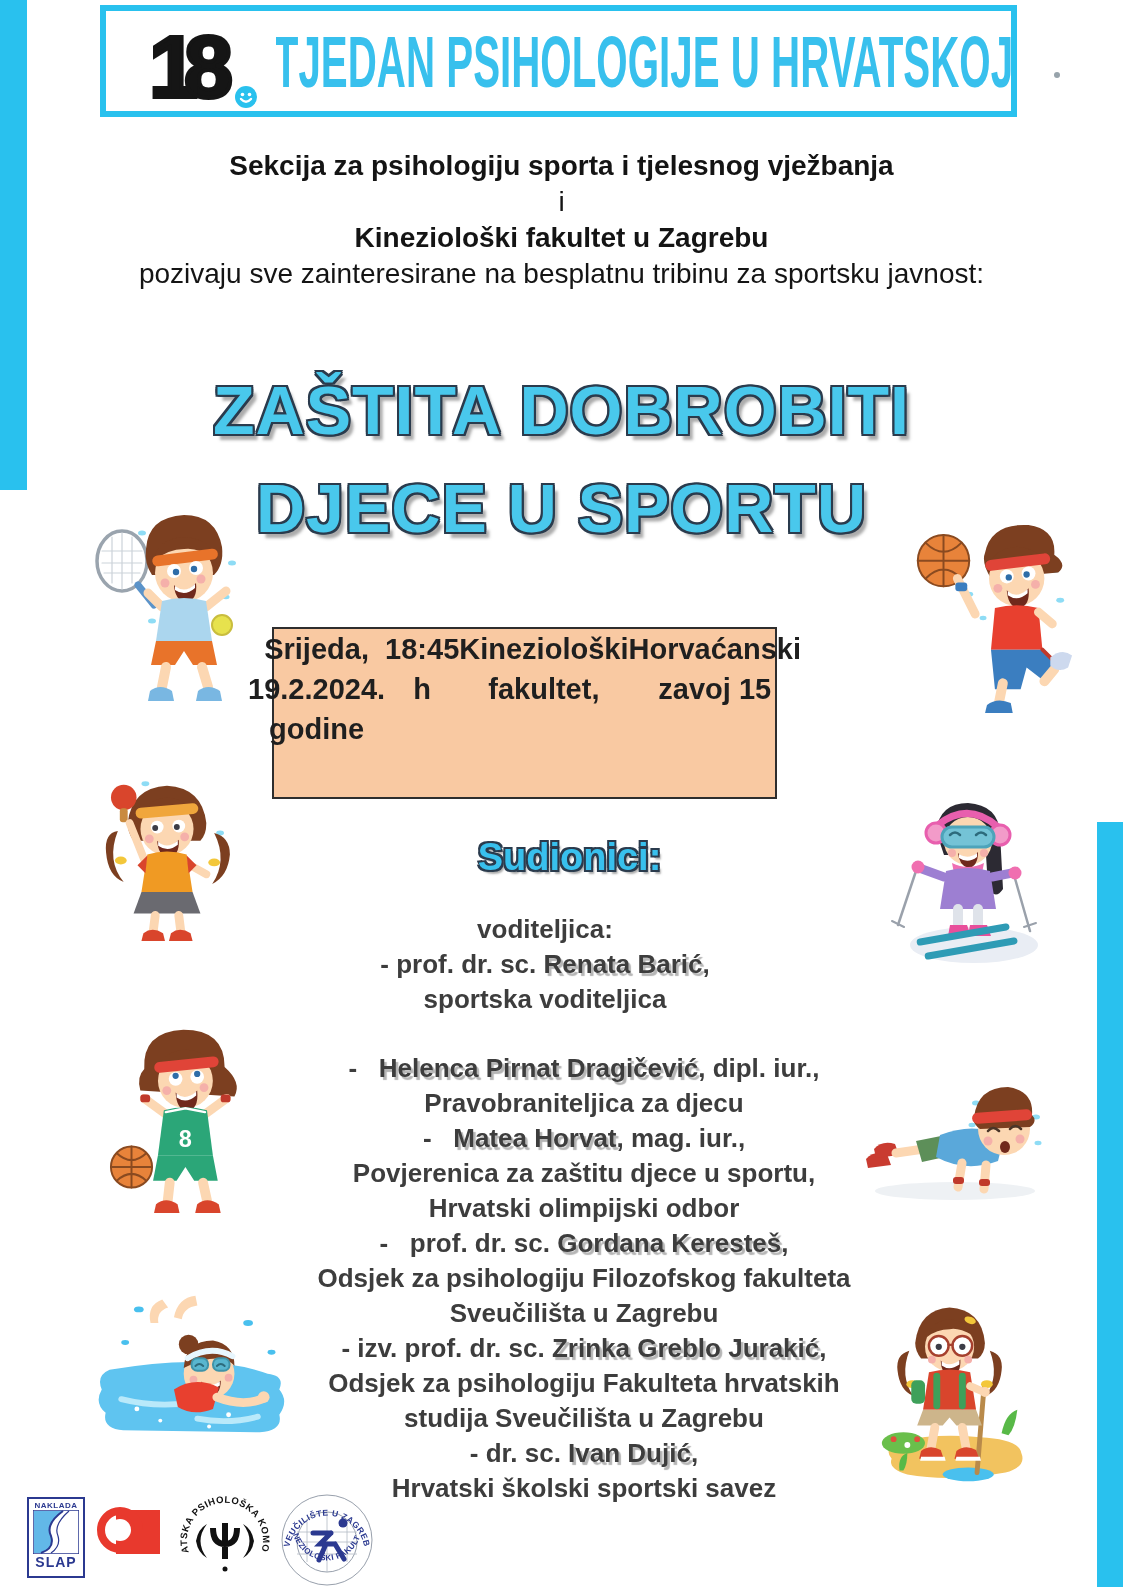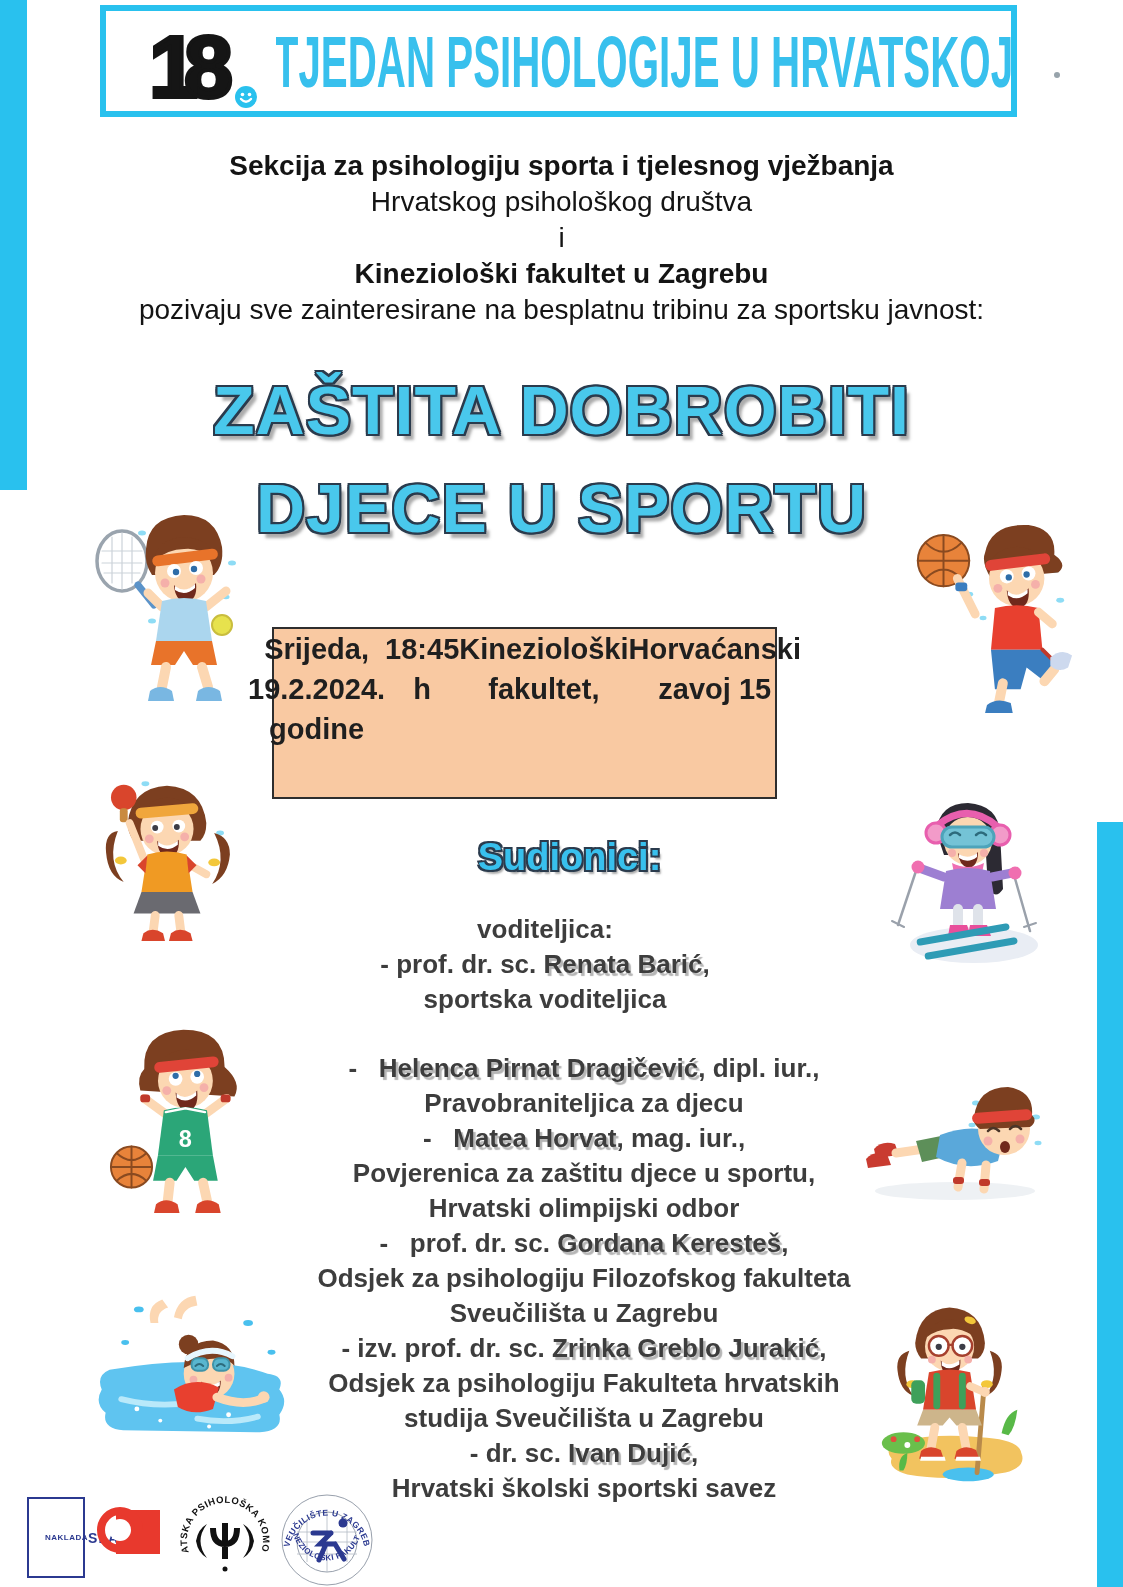--- a/index.html
+++ b/index.html
@@ -45,21 +45,21 @@
     text-shadow:-2px -2px 0 #2a3b4d,2px -2px 0 #2a3b4d,-2px 2px 0 #2a3b4d,2px 2px 0 #2a3b4d,
       3px 4px 2px rgba(90,90,90,.5);}
   .moderator{position:absolute;left:0;top:912px;width:1090px;text-align:center;}
   .speakers{position:absolute;left:0;top:1051px;width:1096px;text-align:center;padding-left:36px;}
   .p-line{font-weight:bold;font-size:26px;line-height:35px;color:#3d3d3d;}
   .hl{text-shadow:2.5px 2.5px 1px #b5b5b5;}
 
   
   .logo{position:absolute;}
   .slap-logo{left:27px;top:1497px;width:58px;height:81px;border:2px solid #2b3990;box-sizing:border-box;
-             background:#fff;display:flex;flex-direction:row;align-items:center;padding:2px 16px;}
+             background:#fff;display:flex;flex-direction:column;align-items:center;padding:2px 16px;}
   .slap-top{font-size:8px;font-weight:bold;color:#2b3990;letter-spacing:.5px;}
   .slap-word{font-size:14px;font-weight:bold;color:#2b3990;letter-spacing:1px;}
   .kif-logo{left:281px;top:1493px;}
   .komora-logo{left:178px;top:1493px;}
   .hpd-logo{left:90px;top:1505px;}
 
   .illus{position:absolute;}
 </style>
 </head>
 <body>
@@ -80,21 +80,20 @@
       </svg>
     </div>
     <div class="banner-title-wrap">
       <span class="banner-title">TJEDAN PSIHOLOGIJE U HRVATSKOJ</span>
     </div>
   </div>
   <div class="banner-dot"></div>
 
   <div class="intro">
     <div class="b">Sekcija za psihologiju sporta i tjelesnog vježbanja</div>
-    <div>Hrvatskog psihološkog društva</div>
     <div>i</div>
     <div class="b">Kineziološki fakultet u Zagrebu</div>
     <div>pozivaju sve zainteresirane na besplatnu tribinu za sportsku javnost:</div>
   </div>
 
   <div class="main-title">
     <div class="mt-line">ZAŠTITA DOBROBITI</div>
     <div class="mt-line">DJECE U SPORTU</div>
   </div>
 

